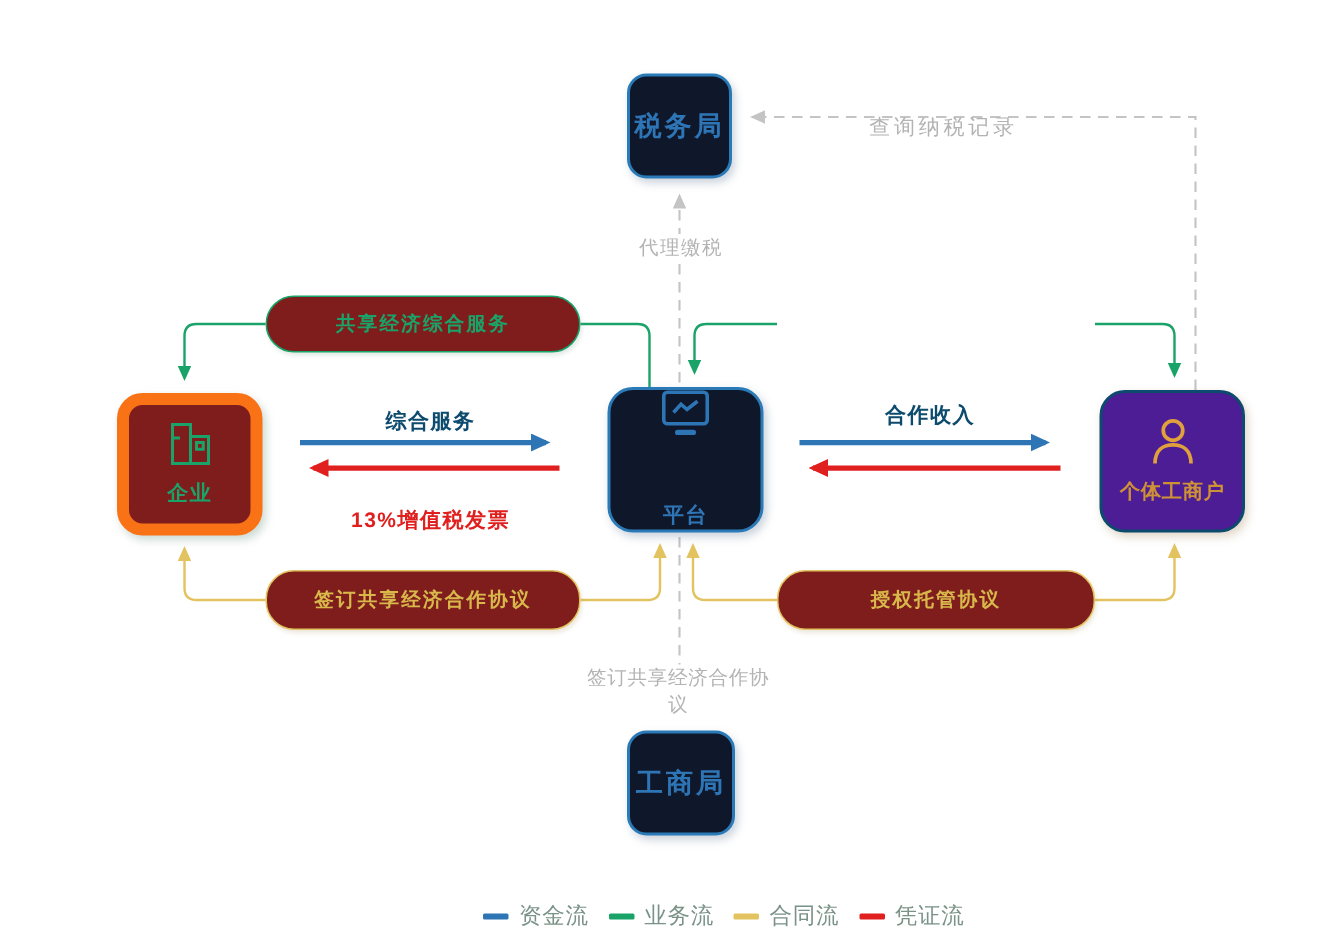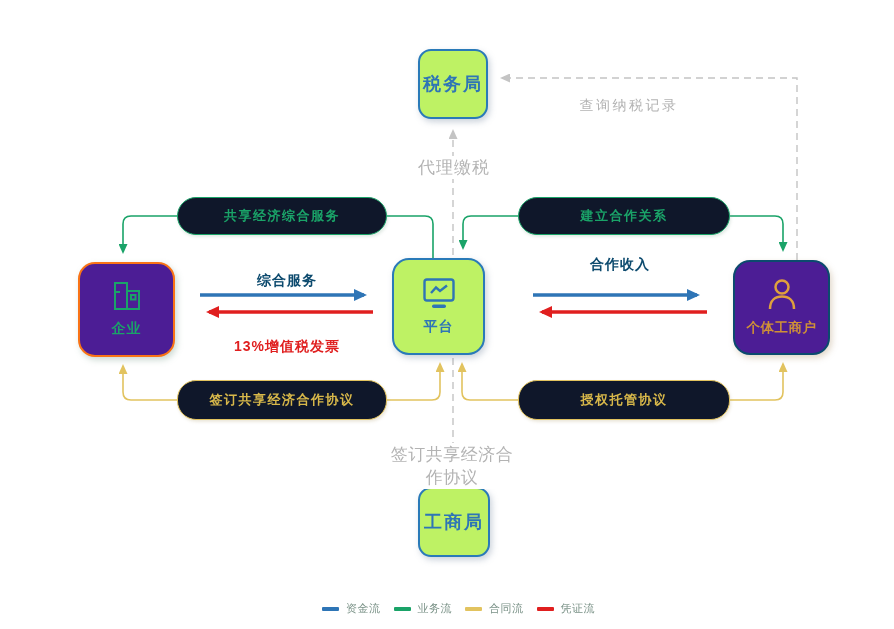--- a/index.html
+++ b/index.html
@@ -7,47 +7,47 @@
     position:relative;width:894px;height:629px;background:#ffffff;overflow:hidden;
     font-family:"Liberation Sans","DejaVu Sans",sans-serif;
   }
   .wires{position:absolute;left:0;top:0;}
   .node{
     position:absolute;display:flex;flex-direction:column;align-items:center;justify-content:center;
     box-sizing:border-box;gap:9px;
   }
   .node.sq{border-radius:13px;}
   .node.rd{border-radius:17px;}
-  .node.blue{background:#bef264;border:2px solid #2a7ab8;box-shadow:2px 3px 6px rgba(110,130,155,.35);}
-  .node.green{background:#4c1d95;border:2px solid #f97316;box-shadow:2px 3px 6px rgba(110,150,130,.35);}
+  .node.blue{background:#0f172a;border:2px solid #2a7ab8;box-shadow:2px 3px 6px rgba(110,130,155,.35);}
+  .node.green{background:#7f1d1d;border:8px solid #f97316;box-shadow:2px 3px 6px rgba(110,150,130,.35);}
   .node.orange{background:#4c1d95;border:2px solid #0c4a6e;box-shadow:2px 3px 6px rgba(170,140,100,.35);justify-content:center;}
   .node-label{font-weight:600;letter-spacing:1px;}
   .node-label.big{font-size:18px;letter-spacing:2px;color:#2e75b6;}
   .node-label.n-green{font-size:14px;color:#1aa368;}
   .node-label.n-blue{font-size:14px;color:#2e75b6;}
   .node-label.n-orange{font-size:13.5px;color:#cf9136;letter-spacing:0.5px;}
   .icon{display:block;line-height:0;}
   .pill{
     position:absolute;display:flex;align-items:center;justify-content:center;box-sizing:border-box;
-    background:#0f172a;border-radius:19px;font-size:13px;font-weight:600;letter-spacing:1.5px;
+    background:#7f1d1d;border-radius:19px;font-size:13px;font-weight:600;letter-spacing:1.5px;
   }
   .pill.p-green{border:1.6px solid #1aa368;color:#1aa368;box-shadow:1px 2px 3px rgba(140,170,150,.25);}
   .pill.p-yellow{border:1.6px solid #e2c35f;color:#d8b84a;box-shadow:1px 2px 3px rgba(180,165,120,.25);}
   .flow-label{position:absolute;text-align:center;font-size:14px;font-weight:700;letter-spacing:1px;}
   .flow-label.f-blue{color:#0c4a6e;}
   .flow-label.f-red{color:#e01f1f;}
   .ghost-label{
-    position:absolute;text-align:center;color:#b3b3b3;font-size:17px;letter-spacing:1px;
+    position:absolute;text-align:center;color:#b3b3b3;font-size:13px;letter-spacing:1px;
     background:#ffffff;padding:0 2px;
   }
   .ghost-label.wide{font-size:14px;letter-spacing:2.5px;background:transparent;}
   .legend{position:absolute;left:322px;top:601px;display:flex;align-items:center;gap:13px;}
   .legend-item{display:flex;align-items:center;gap:7px;}
   .legend-swatch{width:17px;height:4px;border-radius:1px;display:inline-block;}
-  .legend-label{font-size:11px;color:#7a9287;letter-spacing:0.5px;}
+  .legend-label{font-size:15px;color:#7a9287;letter-spacing:0.5px;}
 </style>
 </head>
 <body>
 
 <div class="canvas">
 
   <svg class="wires" width="894" height="629" viewBox="0 0 894 629">
     <defs>
       <marker id="mb" markerUnits="userSpaceOnUse" markerWidth="13" markerHeight="12" refX="10" refY="6" orient="auto">
         <path d="M0,0 L13,6 L0,12 Z" fill="#2e75b6"></path>
@@ -106,21 +106,21 @@
       <svg width="32" height="30" viewBox="0 0 32 30" fill="none" stroke="#1aa368" stroke-width="2">
         <rect x="4" y="2" width="12" height="26"></rect>
         <line x1="4" y1="11" x2="9" y2="11"></line>
         <rect x="16" y="10" width="12" height="18"></rect>
         <rect x="20" y="14" width="4.5" height="4.5"></rect>
       </svg>
     </span>
     <span class="node-label n-green">企业</span>
   </div>
 
-  <div class="node blue rd" style="left:392px;top:258px;width:93px;height:97px;">
+  <div class="node blue rd" style="left:405px;top:258px;width:104px;height:97px;justify-content:space-between;">
     <span class="icon">
       <svg width="32" height="31" viewBox="0 0 32 31" fill="none" stroke="#2e75b6" stroke-width="2.4">
         <rect x="1.5" y="1.5" width="29" height="21" rx="2.5"></rect>
         <polyline points="8,15 13,9.5 17,13 24,7.5"></polyline>
         <rect x="9" y="26.5" width="14" height="3.5" rx="1.7" fill="#2e75b6" stroke="none"></rect>
       </svg>
     </span>
     <span class="node-label n-blue">平台</span>
   </div>
 
@@ -132,29 +132,28 @@
       </svg>
     </span>
     <span class="node-label n-orange">个体工商户</span>
   </div>
 
   <div class="node blue sq" style="left:418px;top:487px;width:72px;height:70px;">
     <span class="node-label big">工商局</span>
   </div>
 
   <div class="pill p-green" style="left:177px;top:197px;width:210px;height:38px;">共享经济综合服务</div>
-  <div class="pill p-green" style="left:518px;top:197px;width:212px;height:38px;">建立合作关系</div>
   <div class="pill p-yellow" style="left:518px;top:380px;width:212px;height:40px;">授权托管协议</div>
   <div class="pill p-yellow" style="left:177px;top:380px;width:210px;height:40px;">签订共享经济合作协议</div>
 
   <div class="flow-label f-blue" style="left:200px;top:272px;width:174px;">综合服务</div>
   <div class="flow-label f-red" style="left:200px;top:338px;width:174px;">13%增值税发票</div>
-  <div class="flow-label f-blue" style="left:533px;top:256px;width:174px;">合作收入</div>
+  <div class="flow-label f-blue" style="left:533px;top:268px;width:174px;">合作收入</div>
 
-  <div class="ghost-label wide" style="left:553px;top:97px;width:148px;">查询纳税记录</div>
+  <div class="ghost-label wide" style="left:553px;top:76px;width:148px;">查询纳税记录</div>
   <div class="ghost-label" style="left:398px;top:156px;width:108px;">代理缴税</div>
   <div class="ghost-label" style="left:384px;top:443px;width:132px;letter-spacing:0.5px;">签订共享经济合作协议</div>
 
   <div class="legend">
     <div class="legend-item">
       <span class="legend-swatch" style="background-color: rgb(46, 117, 182);"></span>
       <span class="legend-label">资金流</span>
     </div>
     <div class="legend-item">
       <span class="legend-swatch" style="background-color: rgb(26, 163, 104);"></span>

